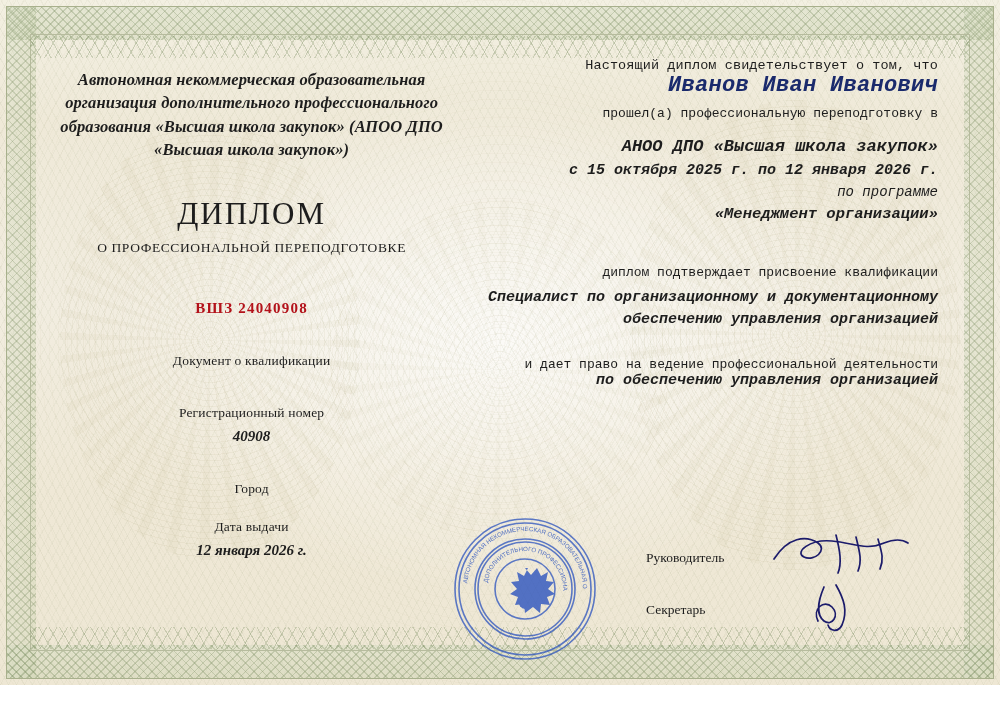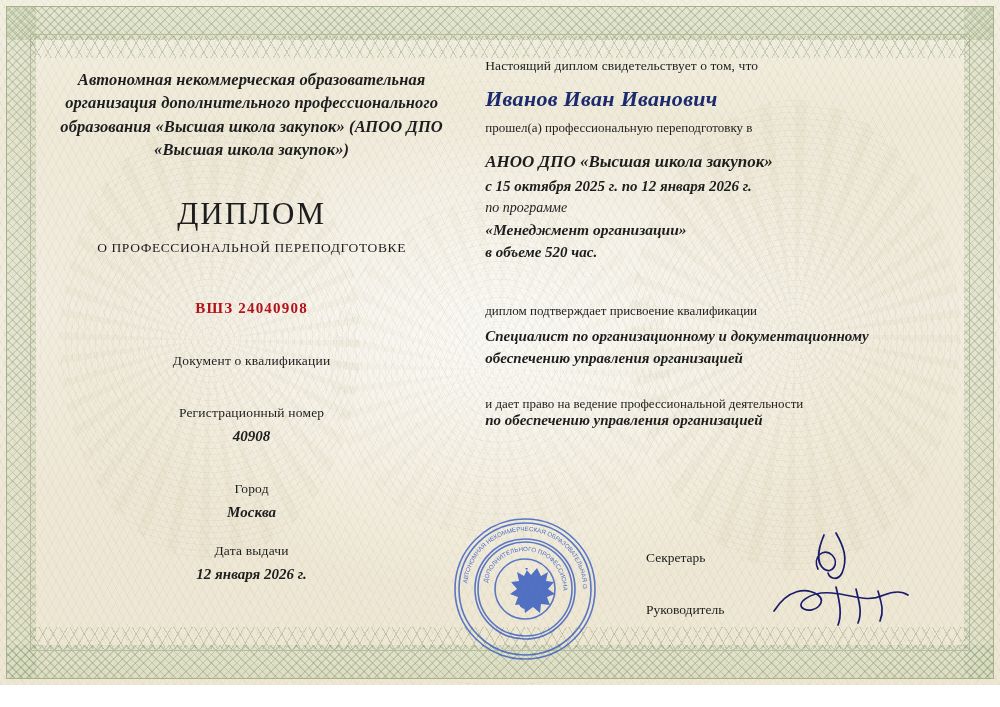--- a/index.html
+++ b/index.html
@@ -103,23 +103,24 @@
   }
   .col-left {
     width: 46%;
     padding: 10px 18px 0 18px;
     text-align: center;
     box-sizing: border-box;
   }
   .col-right {
     width: 54%;
     padding: 14px 22px 0 22px;
-    text-align: left;
+    text-align: right;
     box-sizing: border-box;
     position: relative;
+    font-family: Liberation Mono, monospace;
   }
 
   .org-name {
     font-weight: bold;
     font-style: italic;
     font-size: 16.5px;
     line-height: 1.42;
     margin-top: 14px;
     letter-spacing: 0.1px;
   }
@@ -158,21 +159,21 @@
   
   .r-intro {
     font-size: 13.5px;
     letter-spacing: 0.1px;
   }
   .r-name {
     font-weight: bold;
     font-style: italic;
     font-size: 22px;
     color: #1a2a6c;
-    margin-top: 12px;
+    margin-top: 0;
     letter-spacing: 0.3px;
   }
   .r-passed {
     font-size: 13px;
     margin-top: 8px;
   }
   .r-org {
     font-weight: bold;
     font-style: italic;
     font-size: 17px;
@@ -279,34 +280,32 @@
 
     <div class="col-left">
       <div class="org-name">Автономная некоммерческая образовательная организация дополнительного профессионального образования «Высшая школа закупок» (АПОО ДПО «Высшая школа закупок»)</div>
       <div class="diploma-title">ДИПЛОМ</div>
       <div class="diploma-sub">О ПРОФЕССИОНАЛЬНОЙ ПЕРЕПОДГОТОВКЕ</div>
       <div class="doc-number">ВШЗ 24040908</div>
       <div class="label">Документ о квалификации</div>
       <div class="label">Регистрационный номер</div>
       <div class="value">40908</div>
       <div class="label">Город</div>
-      <div class="value">Москва</div>
       <div class="label tight">Дата выдачи</div>
       <div class="value">12 января 2026 г.</div>
     </div>
 
     <div class="col-right">
       <div class="r-intro">Настоящий диплом свидетельствует о том, что</div>
       <div class="r-name">Иванов Иван Иванович</div>
       <div class="r-passed">прошел(а) профессиональную переподготовку в</div>
       <div class="r-org">АНОО ДПО «Высшая школа закупок»</div>
       <div class="r-dates">с 15 октября 2025 г. по 12 января 2026 г.</div>
       <div class="r-by-program">по программе</div>
       <div class="r-program">«Менеджмент организации»</div>
-      <div class="r-hours">в объеме 520 час.</div>
       <div class="r-qual-intro">диплом подтверждает присвоение квалификации</div>
       <div class="r-qual">Специалист по организационному и документационному обеспечению управления организацией</div>
       <div class="r-right-intro">и дает право на ведение профессиональной деятельности</div>
       <div class="r-right">по обеспечению управления организацией</div>
     </div>
   </div>
 
   <div class="stamp">
     <svg width="146" height="146" viewBox="0 0 146 146">
       <g fill="none" stroke="#2a52be" stroke-width="1.6" opacity="0.85">
@@ -328,38 +327,38 @@
       </g>
       <g fill="#2a52be" opacity="0.9">
         <path d="M73 52 l6 7 l6 -7 l4 8 l7 -4 l-2 9 l8 1 l-6 7 l7 5 l-8 3 l3 8 l-9 -1 l-1 9 l-7 -6 l-8 6 l-1 -9 l-9 1 l3 -8 l-8 -3 l7 -5 l-6 -7 l8 -1 l-2 -9 l7 4 l4 -8 z"></path>
         <ellipse cx="73" cy="84" rx="7" ry="9"></ellipse>
       </g>
     </svg>
   </div>
 
   <div class="signatures">
     <div class="sig-row">
-      <div class="sig-label">Секретарь</div>
-      <div class="sig-mark">
-        <svg width="150" height="56" viewBox="0 0 150 56">
-          <g fill="none" stroke="#1b1b6b" stroke-width="1.7" stroke-linecap="round">
-            <path d="M58 6 C52 20, 50 34, 58 40 C66 46, 74 34, 66 26 C58 18, 46 28, 52 40"></path>
-            <path d="M70 4 C78 18, 82 30, 76 44 C72 52, 64 50, 62 44"></path>
-          </g>
-        </svg>
-      </div>
-    </div>
-    <div class="sig-row">
       <div class="sig-label">Руководитель</div>
       <div class="sig-mark">
         <svg width="150" height="56" viewBox="0 0 150 56">
           <g fill="none" stroke="#1b1b6b" stroke-width="1.7" stroke-linecap="round">
             <path d="M8 30 C22 8, 40 6, 52 14 C62 21, 48 33, 38 28 C28 23, 44 10, 66 12 C88 14, 100 22, 118 14 C128 10, 136 10, 142 14"></path>
             <path d="M70 6 C74 22, 76 34, 72 44"></path>
             <path d="M90 8 C94 24, 96 32, 92 42"></path>
             <path d="M112 10 C116 24, 118 30, 114 40"></path>
           </g>
         </svg>
       </div>
     </div>
+    <div class="sig-row">
+      <div class="sig-label">Секретарь</div>
+      <div class="sig-mark">
+        <svg width="150" height="56" viewBox="0 0 150 56">
+          <g fill="none" stroke="#1b1b6b" stroke-width="1.7" stroke-linecap="round">
+            <path d="M58 6 C52 20, 50 34, 58 40 C66 46, 74 34, 66 26 C58 18, 46 28, 52 40"></path>
+            <path d="M70 4 C78 18, 82 30, 76 44 C72 52, 64 50, 62 44"></path>
+          </g>
+        </svg>
+      </div>
+    </div>
   </div>
 
 </div>
 
 </body></html>

